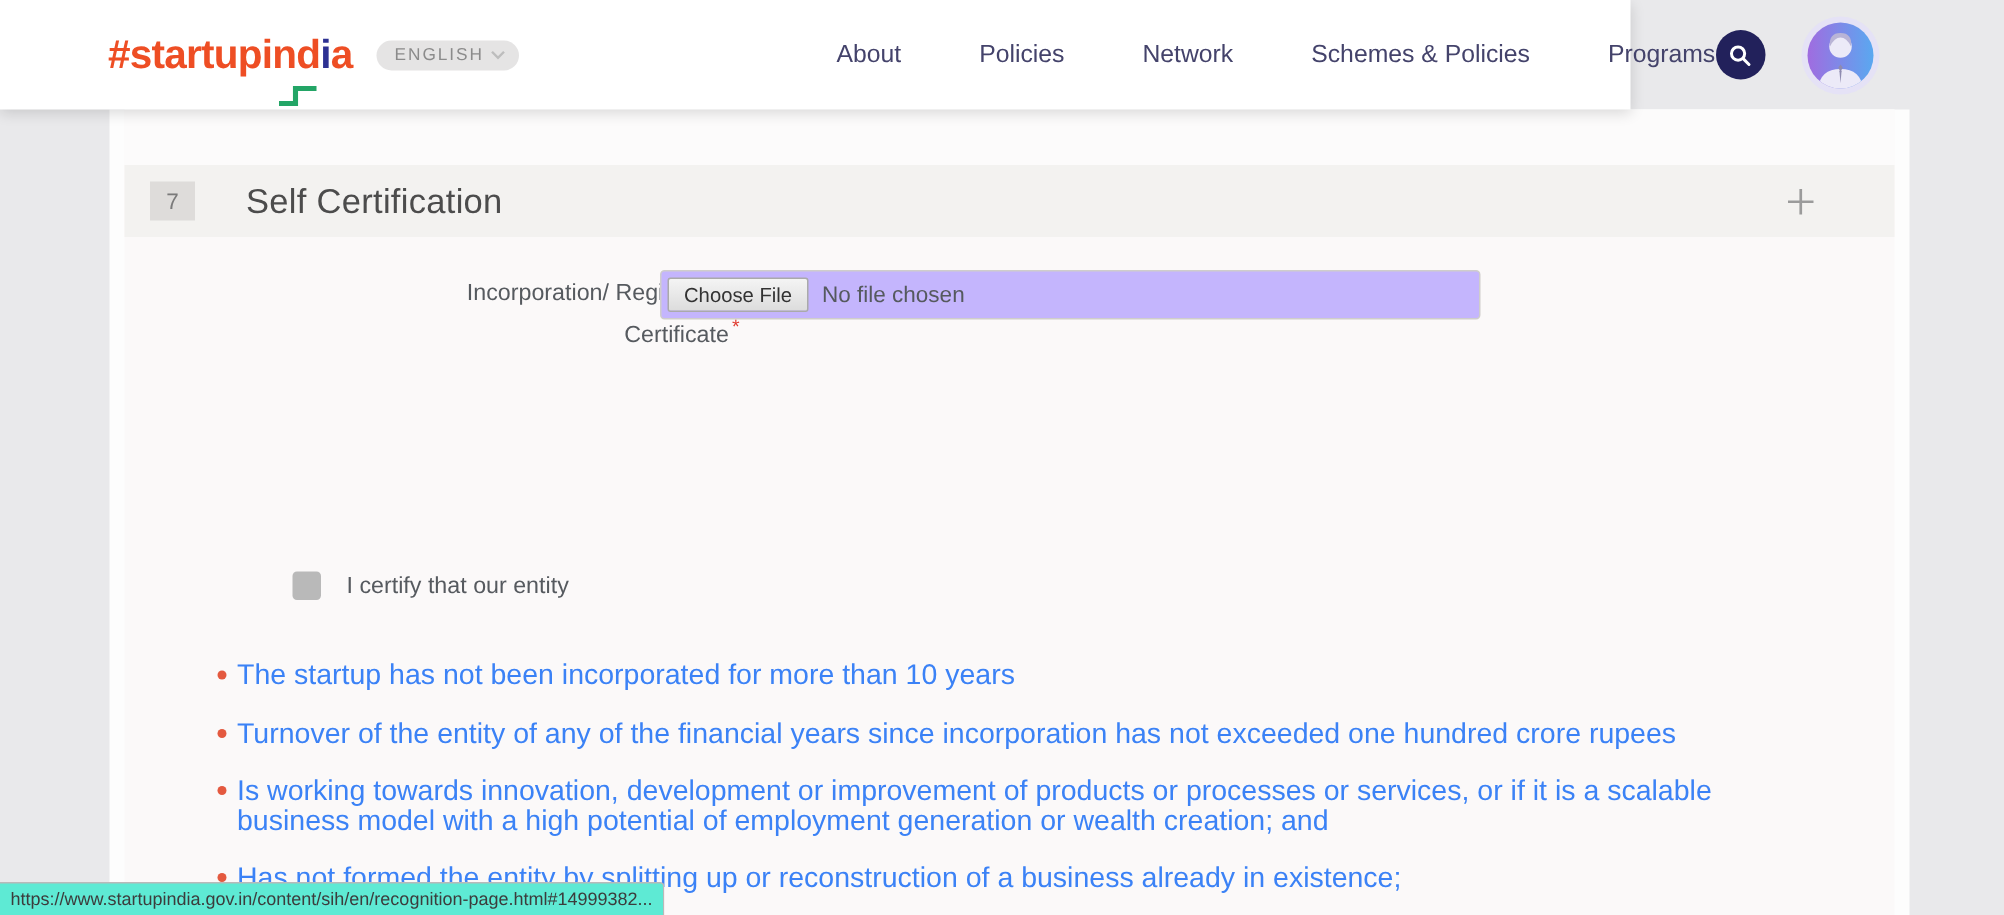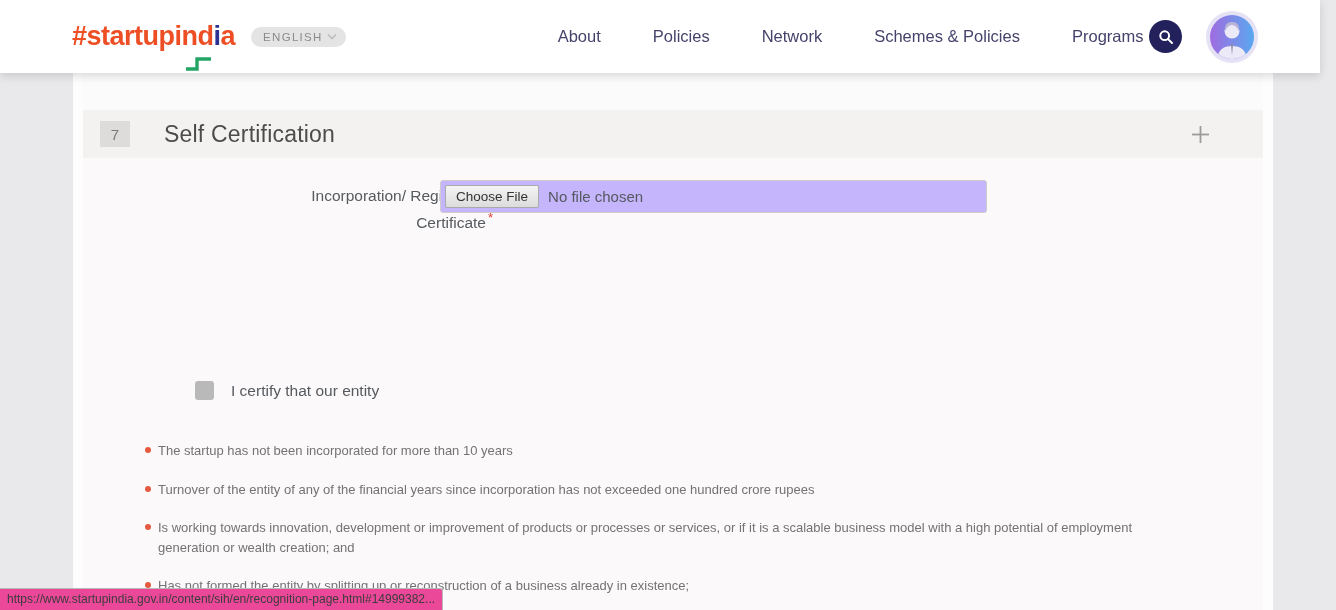--- a/index.html
+++ b/index.html
@@ -6,21 +6,21 @@
   html,body { width:1336px; height:610px; overflow:hidden; }
   body {
     font-family:"Liberation Sans", sans-serif;
     background:#e9e9eb;
     position:relative;
     color:#565a5f;
   }
 
   
   .header {
-    position:absolute; top:0; left:0; width:1320px; height:73px;
+    position:absolute; top:0; left:0; width:1087px; height:73px;
     background:#ffffff; z-index:20;
     box-shadow:0 3px 9px rgba(0,0,0,0.14);
     display:flex; align-items:center;
   }
   .logo-wrap { position:relative; margin-left:72px; display:flex; align-items:center; }
   .logo-text {
     font-size:27px; font-weight:700; letter-spacing:-0.5px;
     color:#ee4e24; white-space:nowrap; line-height:1;
   }
   .logo-text .accent { color:#2d3192; }
@@ -99,31 +99,31 @@
   .certify-row { position:absolute; left:112px; top:308px; display:flex; align-items:center; }
   .checkbox {
     width:19px; height:19px; background:#b9b9b9; border-radius:3px; cursor:pointer;
     flex:none;
   }
   .certify-label { margin-left:17px; font-size:15.5px; color:#565a5f; }
 
   .conditions { position:absolute; left:62px; top:368px; width:1075px; list-style:none; }
   .conditions li {
     position:relative; padding-left:13px; margin-bottom:19px;
-    font-size:13px; line-height:19.5px; color:#737373; max-width:1040px;
+    font-size:19px; line-height:19.5px; color:#3b82f6; max-width:1040px;
   }
   .dot {
     position:absolute; left:0; top:6px; width:6px; height:6px; border-radius:50%;
     background:#e4593f;
   }
 
   
   .status-bar {
     position:absolute; left:0; bottom:0; z-index:30;
-    background:#ec4899; border:1px solid #b9b9b9; border-left:none; border-bottom:none;
+    background:#5eead4; border:1px solid #b9b9b9; border-left:none; border-bottom:none;
     border-top-right-radius:3px;
     padding:3px 7px 4px 7px; font-size:12px; color:#3c3c3c; white-space:nowrap;
   }
 </style>
 </head>
 <body>
 
 <div class="header">
   <div class="logo-wrap">
     <div class="logo-text"><span>#startupind</span><span class="accent">i</span><span>a</span></div>

